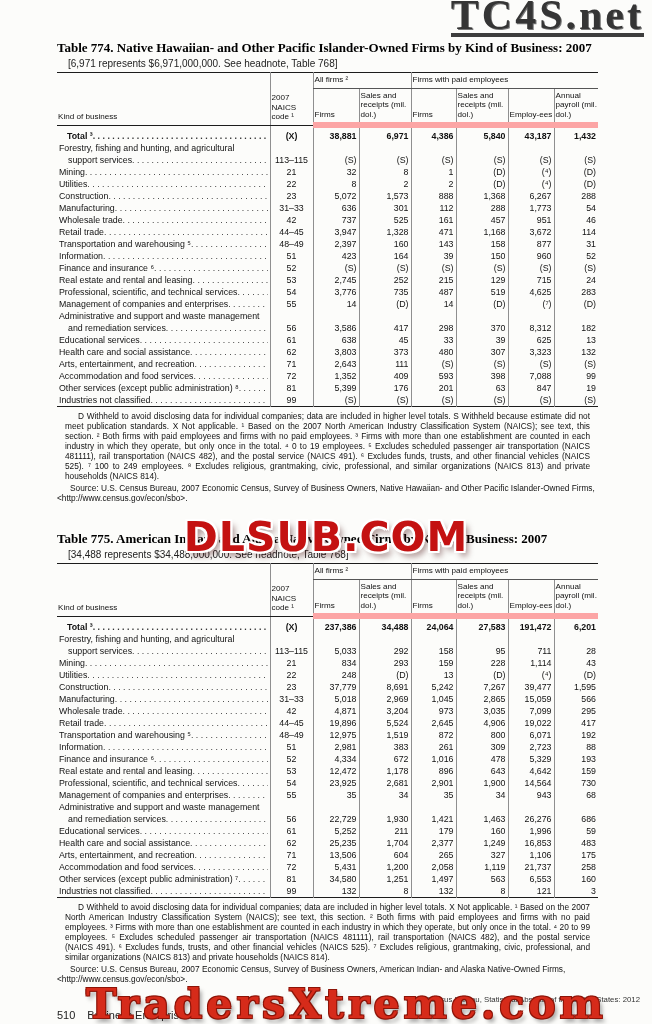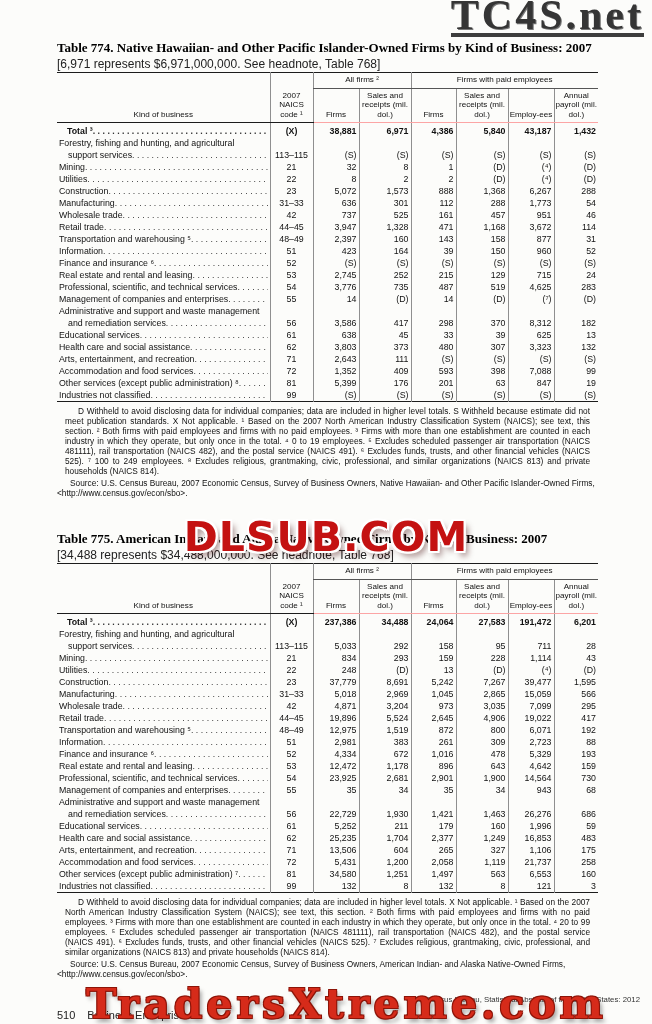--- a/index.html
+++ b/index.html
@@ -9,34 +9,34 @@
     font-family:"Liberation Sans",sans-serif;
   }
   .sec{position:absolute;left:57px;width:541px}
   #sec774{top:40px}
   #sec775{top:531px}
 
   .tbl-title{
     font-family:"Liberation Serif",serif;font-weight:bold;
     font-size:13px;line-height:15px;margin:0 0 4px;color:#000;
   }
-  .headnote{font-size:12px;line-height:10px;margin:0 0 3px;color:#222}
+  .headnote{font-size:10px;line-height:10px;margin:0 11px 3px;color:#222}
 
   table.data{
     width:100%;border-collapse:collapse;table-layout:fixed;
     border-top:1.5px solid #1c1c1c;border-bottom:1.5px solid #1c1c1c;
   }
   table.data thead th{
     font-weight:normal;font-size:8.1px;line-height:9.5px;
-    text-align:center;vertical-align:bottom;padding:2px 1px 3px;
+    text-align:left;vertical-align:bottom;padding:2px 1px 3px;
     color:#111;
   }
   th.span2{border-bottom:1px solid #1c1c1c;vertical-align:middle}
   th.grp{border-bottom:1px solid #555;vertical-align:middle;padding-bottom:1px}
-  tr.sub th{border-bottom:1px solid #fca5a5}
+  tr.sub th{border-bottom:6px solid #fca5a5}
   .vl{border-left:1px solid #8f8f8f}
 
   table.data td{
     font-size:8.8px;line-height:12px;padding:0 2px;vertical-align:bottom;color:#111;
   }
   td.num{text-align:right;padding-right:4px}
   td.naics{text-align:center;font-size:8.4px}
   .lbl-cell{padding-left:2px;overflow:hidden}
   .lbl-top{white-space:nowrap;overflow:hidden}
   .lbl-line{display:flex;align-items:flex-start;overflow:hidden}

